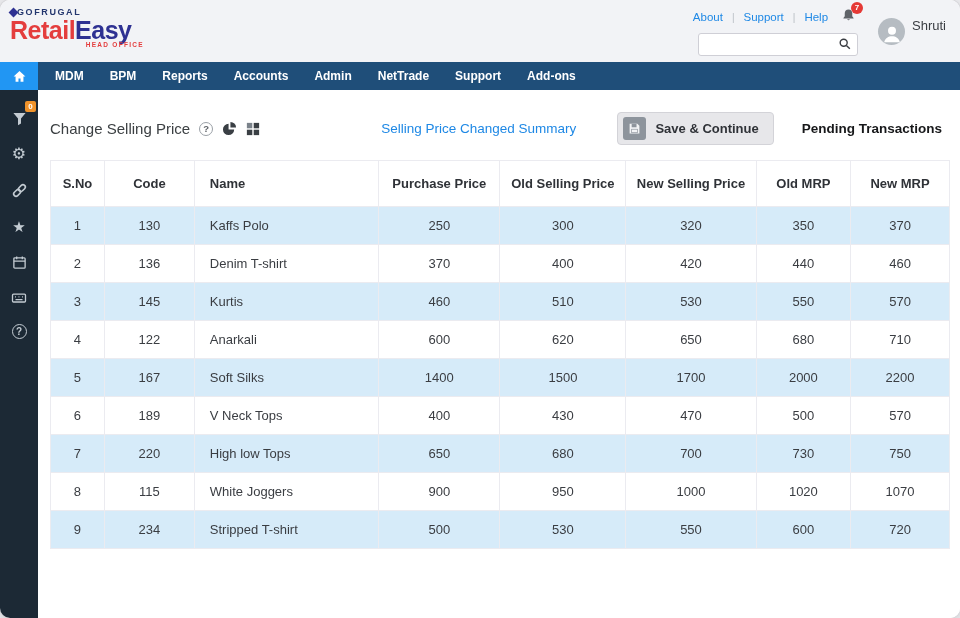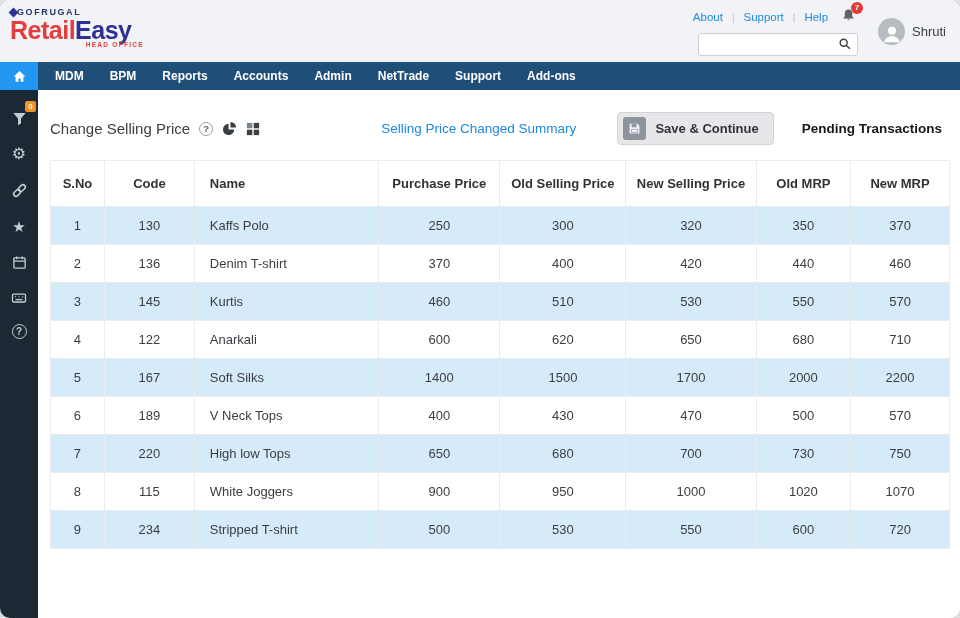--- a/index.html
+++ b/index.html
@@ -23,21 +23,21 @@
   .top-link { color:#1e88e5; font-size:11.5px; cursor:pointer; }
   .sep { color:#b9bec4; font-size:10px; }
   .bell-wrap { position:relative; margin-left:4px; cursor:pointer; }
   .bell-badge { position:absolute; top:-6px; right:-7px; background:#e53935; color:#fff;
                 font-size:8px; font-weight:bold; min-width:12px; height:12px; border-radius:50%;
                 display:flex; align-items:center; justify-content:center; padding:0 2px; }
   .search-box { width:160px; height:23px; background:#fff; border:1px solid #cfcfd6; border-radius:3px;
                 display:flex; align-items:center; padding:0 5px 0 7px; }
   .search-box input { flex:1; border:none; outline:none; font-size:12px; font-family:inherit; background:transparent; min-width:0; }
   .search-ic { display:inline-flex; cursor:pointer; }
-  .user-block { display:flex; align-items:center; gap:7px; margin-left:20px; cursor:pointer; }
+  .user-block { display:flex; gap:7px; margin-left:20px; cursor:pointer; }
   .avatar { width:27px; height:27px; border-radius:50%; background:#b6bcc2; display:flex; align-items:flex-end; justify-content:center; overflow:hidden; }
   .user-name { font-size:13px; color:#3a3d42; }
 
   
   .navbar { height:28px; background:#1f4e79; display:flex; align-items:stretch; }
   .home-tile { width:38px; background:#2196f3; display:flex; align-items:center; justify-content:center; cursor:pointer; }
   .nav-items { display:flex; padding-left:4px; }
   .nav-item { color:#fff; font-size:12px; font-weight:600; line-height:28px; padding:0 13px; cursor:pointer; }
 
   

